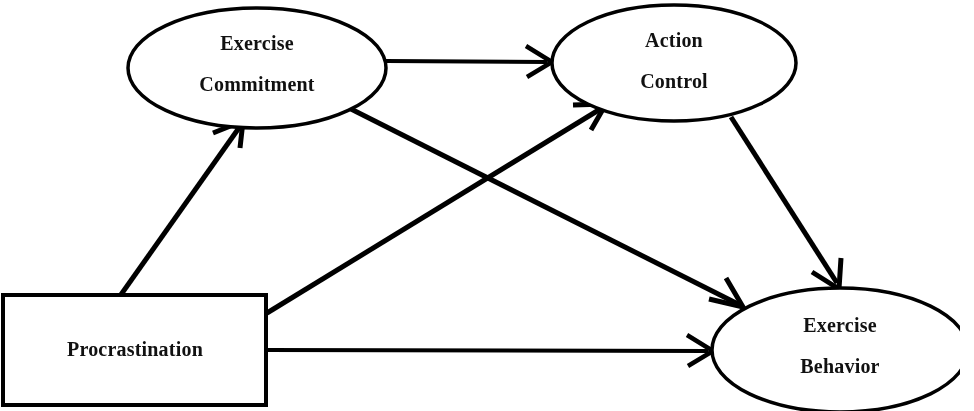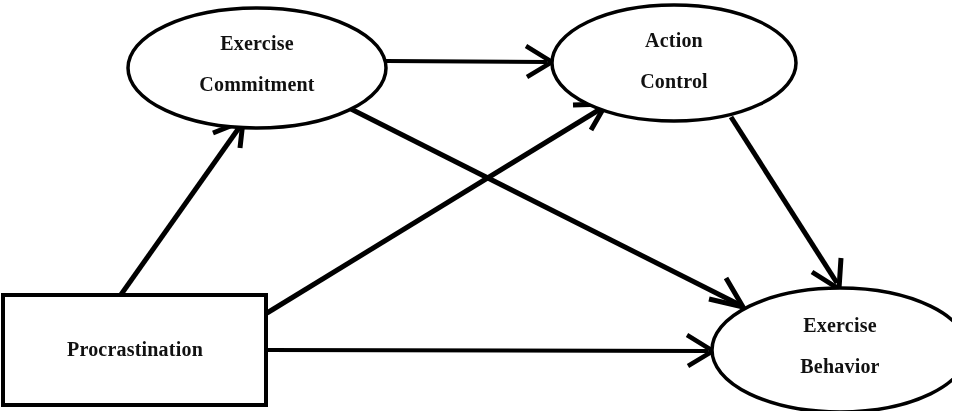--- a/index.html
+++ b/index.html
@@ -10,20 +10,21 @@
   }
   body {
     font-family: "Liberation Serif", "DejaVu Serif", serif;
   }
   #diagram-root {
     position: relative;
     width: 952px;
     height: 411px;
     background: #ffffff;
     overflow: hidden;
+    padding-left: 8px;
   }
   #diagram-svg {
     position: absolute;
     top: 0;
     left: 0;
     width: 974px;
     height: 411px;
     display: block;
   }
   .node-shape {

